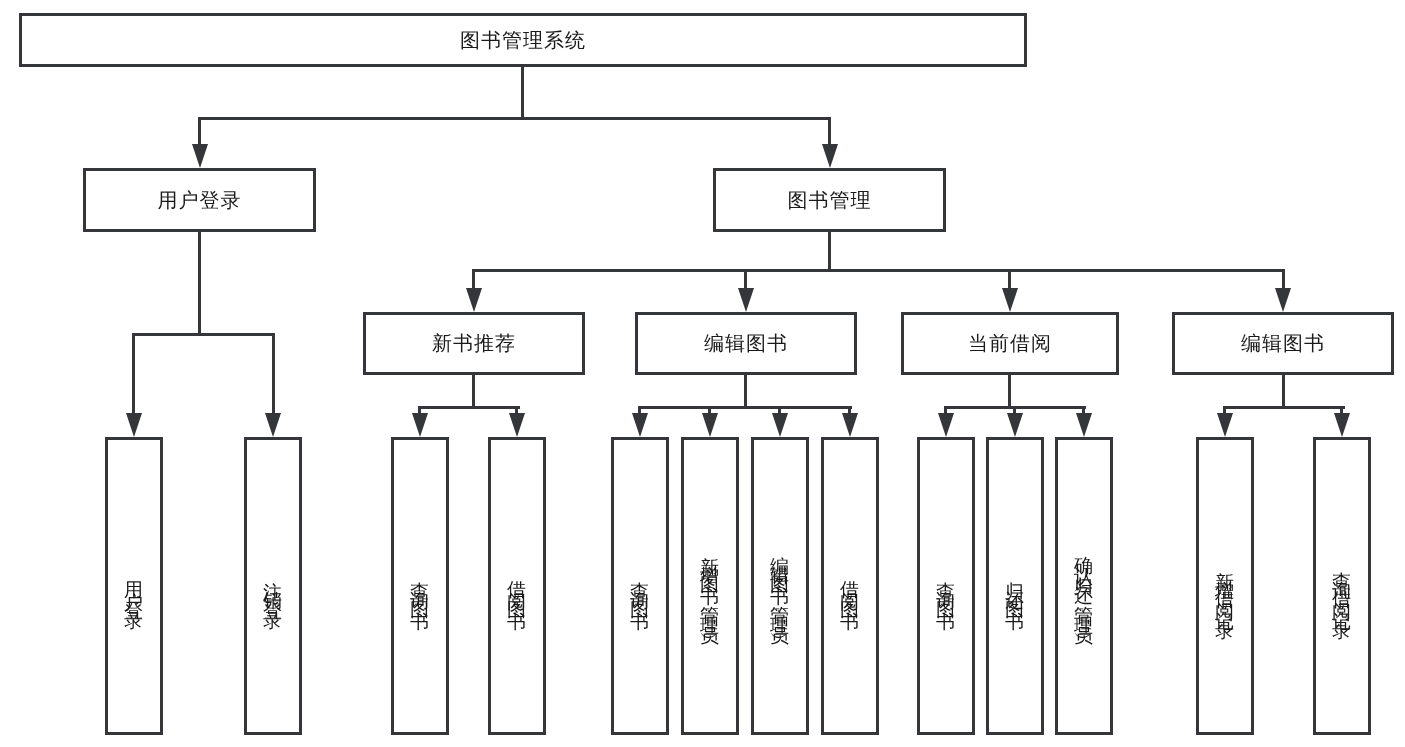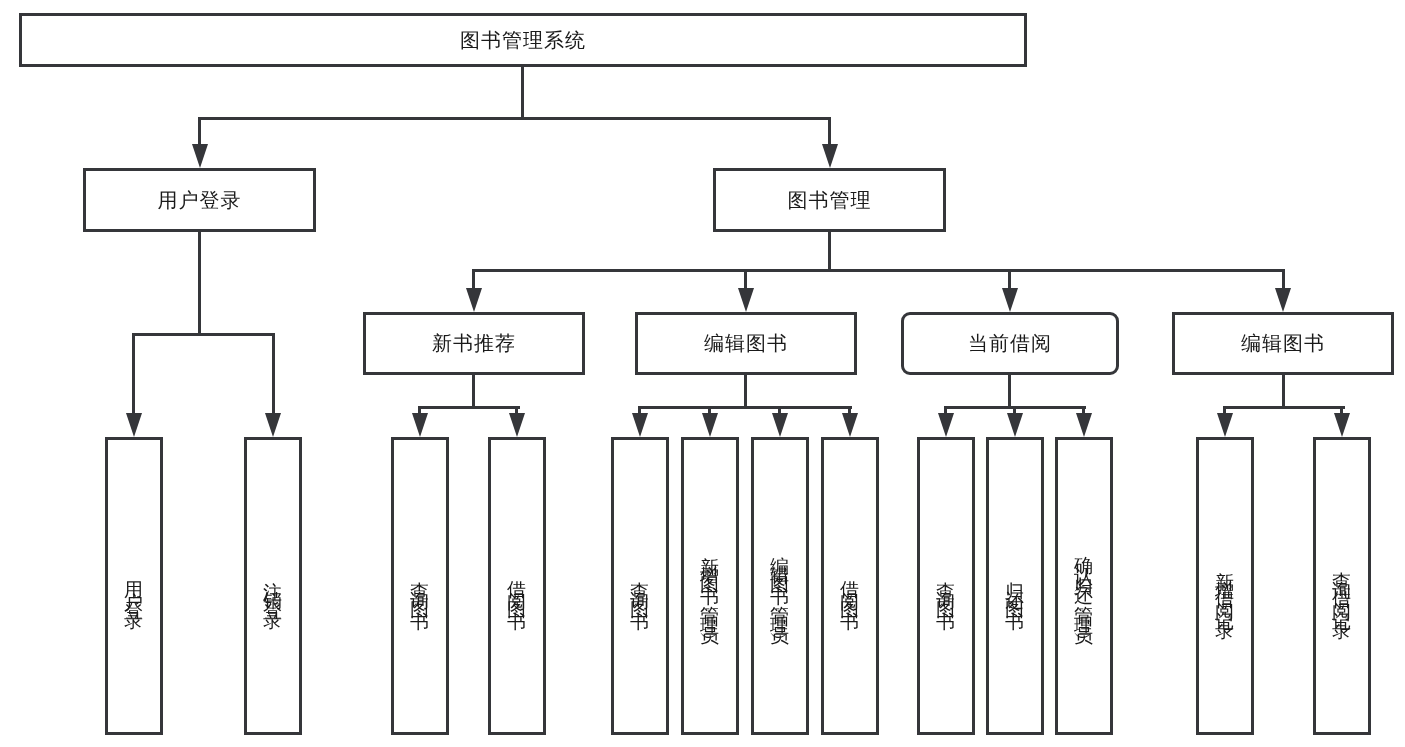--- a/index.html
+++ b/index.html
@@ -71,21 +71,21 @@
   <div class="arr" style="left:1002px;top:288px;"></div>
   <div class="v" style="left:1282px;top:269px;height:21px;"></div>
   <div class="arr" style="left:1275px;top:288px;"></div>
 
   <div class="box" style="left:363px;top:312px;width:222px;height:63px;align-items:center;">
     <span>新书推荐</span>
   </div>
   <div class="box" style="left:635px;top:312px;width:222px;height:63px;">
     <span>编辑图书</span>
   </div>
-  <div class="box" style="left:901px;top:312px;width:218px;height:63px;border-radius:9px;">
+  <div class="box" style="left:901px;top:312px;width:218px;height:63px;">
     <span>当前借阅</span>
   </div>
   <div class="box" style="left:1172px;top:312px;width:222px;height:63px;">
     <span>编辑图书</span>
   </div>
 
   <div class="v" style="left:472px;top:374px;height:35px;"></div>
   <div class="h" style="left:418px;top:406px;width:102px;"></div>
   <div class="v" style="left:418px;top:406px;height:10px;"></div>
   <div class="arr" style="left:412px;top:413px;"></div>

